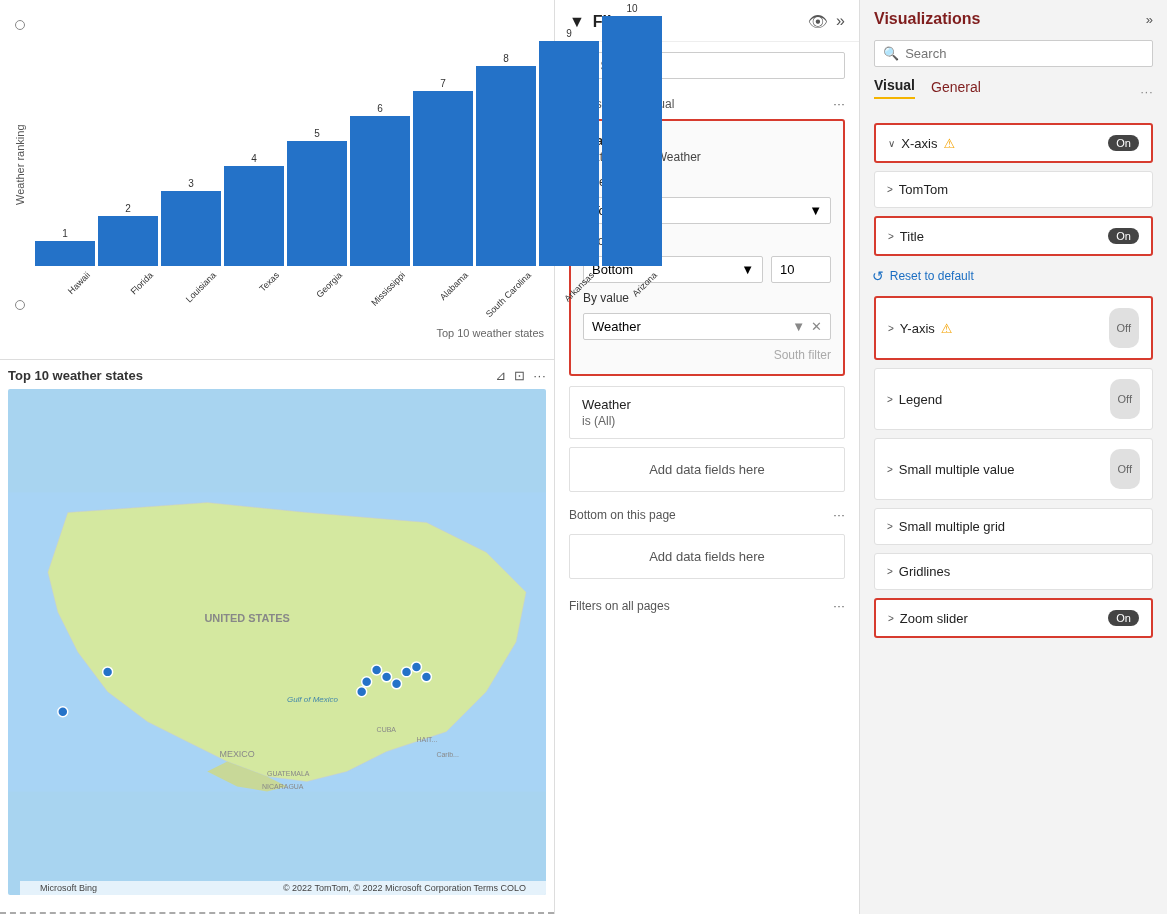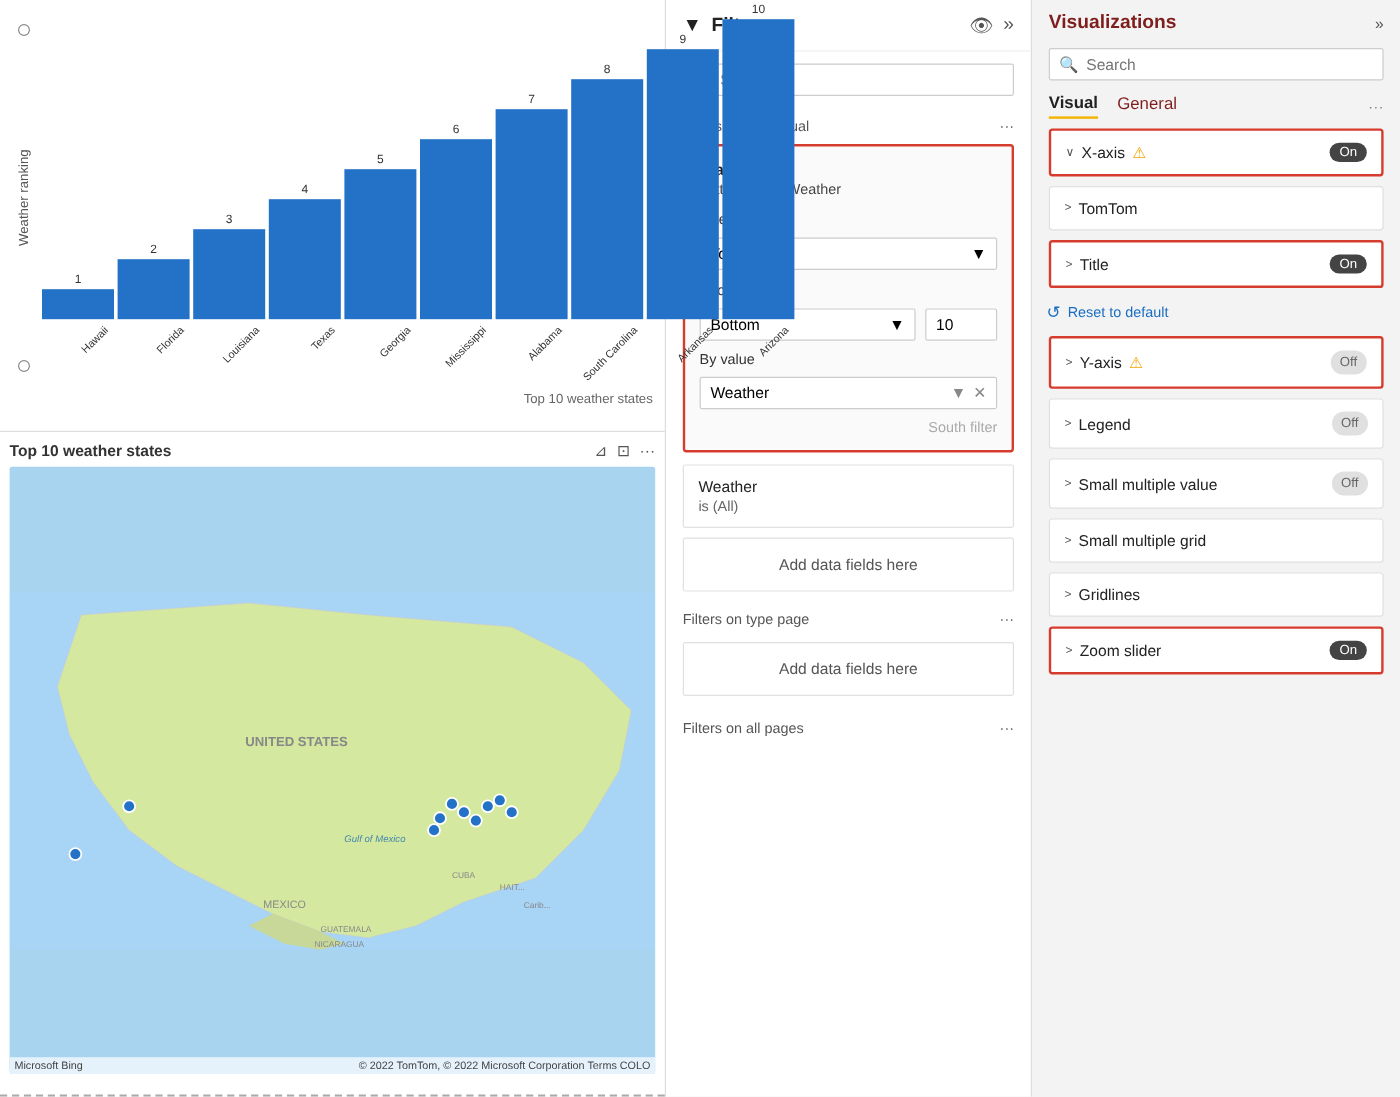--- a/index.html
+++ b/index.html
@@ -153,27 +153,27 @@
 
     
     .map-svg {
       width: 100%;
       height: 100%;
     }
 
     .map-footer {
       position: absolute;
       bottom: 0;
-      left: 0;
+      left: 12px;
       right: 0;
       display: flex;
       justify-content: space-between;
       font-size: 9px;
       color: #444;
-      padding: 2px 4px;
+      padding: 2px 20px;
       background: rgba(255,255,255,0.7);
     }
 
     .dashed-line {
       border-top: 2px dashed #aaa;
       margin: 0;
     }
 
     
     .middle-panel {
@@ -457,24 +457,24 @@
       border: none;
       outline: none;
       font-size: 13px;
       color: #888;
       width: 100%;
       background: transparent;
     }
 
     .viz-tabs {
       display: flex;
-      align-items: center;
+      align-items: flex-end;
       padding: 4px 14px;
       gap: 16px;
-      margin-bottom: 0;
+      margin-bottom: 16px;
     }
 
     .viz-tab {
       font-size: 14px;
       color: #7f1d1d;
       cursor: pointer;
       padding-bottom: 4px;
     }
 
     .viz-tab.active {
@@ -526,21 +526,21 @@
       display: flex;
       align-items: center;
       gap: 4px;
     }
 
     .toggle-off {
       background: #e0e0e0;
       border-radius: 10px;
       color: #666;
       font-size: 11px;
-      padding: 4px 8px;
+      padding: 14px 8px;
       display: flex;
       align-items: center;
       gap: 4px;
     }
 
     .warning-icon {
       color: #f4a200;
       font-size: 13px;
     }
 
@@ -786,21 +786,21 @@
   </div>
 
   <div class="weather-filter-card">
     <div class="weather-filter-title">Weather</div>
     <div class="weather-filter-sub">is (All)</div>
   </div>
 
   <div class="add-data-card">Add data fields here</div>
 
   <div class="page-filter-label">
-    <span>Filters on type page</span>
+    <span>Bottom on this page</span>
     <span style="cursor:pointer;">···</span>
   </div>
 
   <div class="add-data-card">Add data fields here</div>
 
   <div class="all-pages-label">
     <span>Filters on all pages</span>
     <span style="cursor:pointer;">···</span>
   </div>
 </div>

